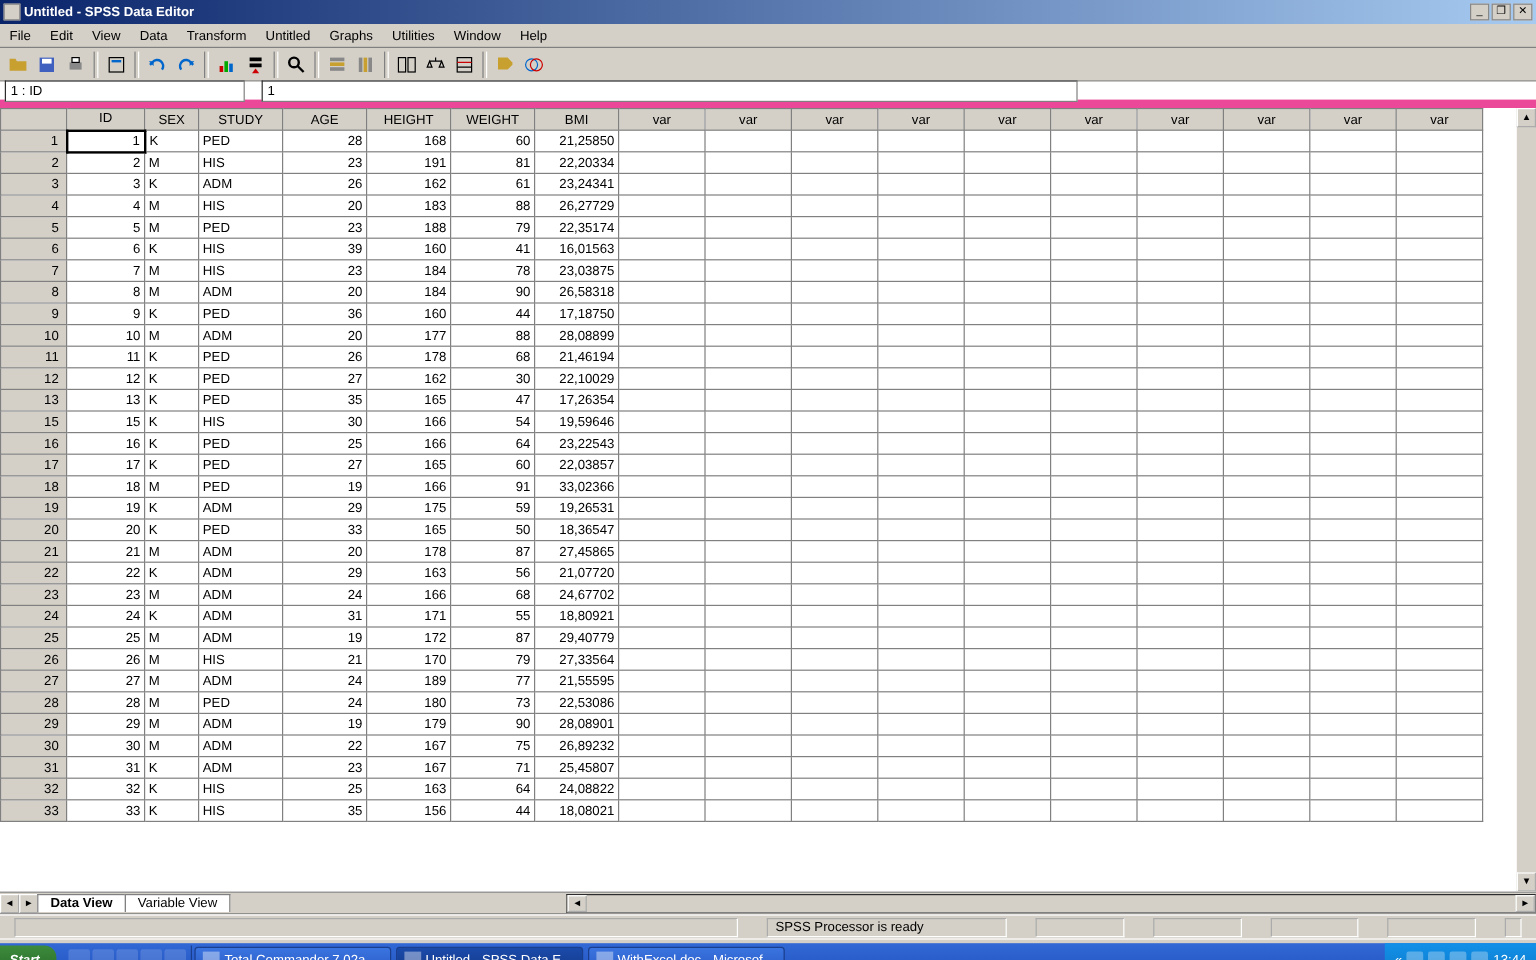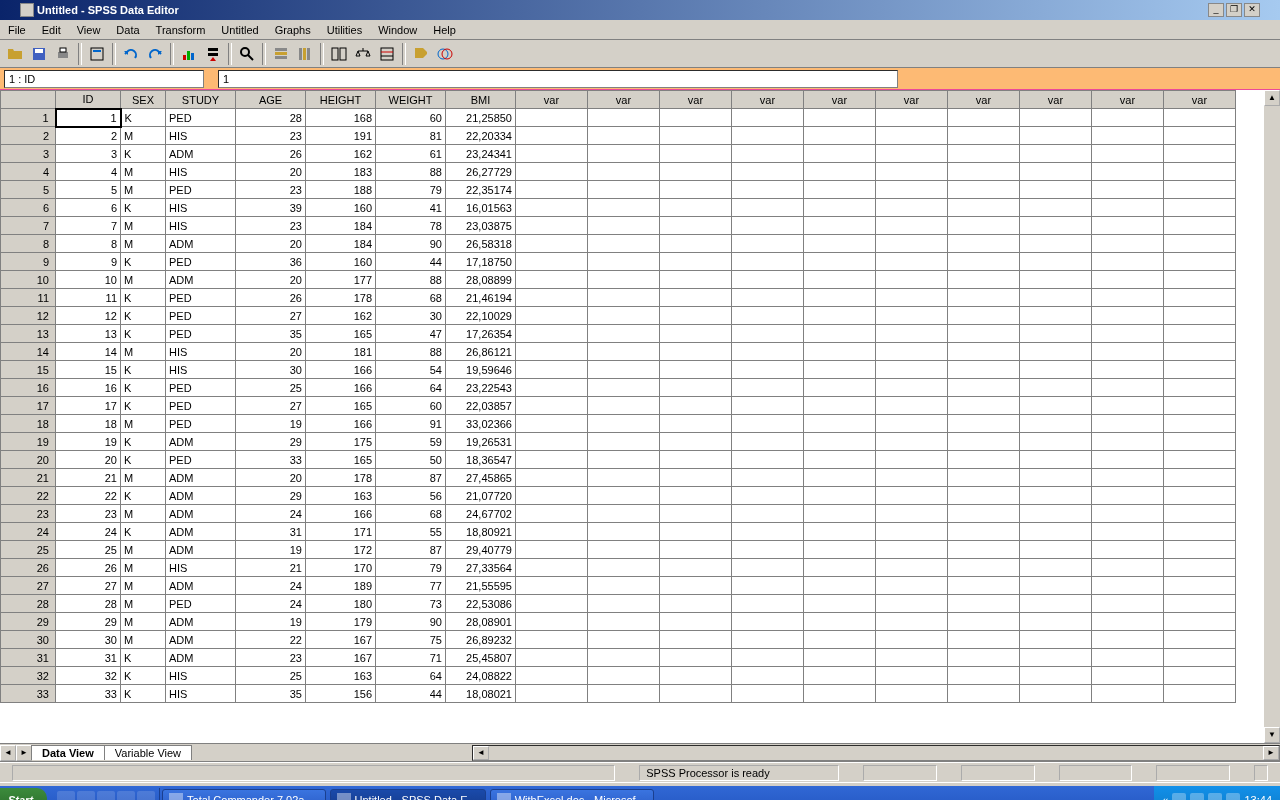--- a/index.html
+++ b/index.html
@@ -1,28 +1,28 @@
 <!DOCTYPE html>
 <html><head>
 <meta charset="utf-8">
 <style>
 * { margin:0; padding:0; box-sizing:border-box; font-family:Tahoma,Arial,sans-serif; font-size:11px; }
 body { background:#d4d0c8; overflow:hidden; width:1280px; height:800px; position:relative; }
-.titlebar { height:20px; background:linear-gradient(to right,#0a246a,#a6caf0); color:#fff; display:flex; align-items:center; padding:0 20px; }
+.titlebar { height:20px; background:linear-gradient(to right,#0a246a,#a6caf0); color:#fff; display:flex; align-items:center; padding:0 3px; }
 .titlebar .appicon { width:14px; height:14px; background:#d4d0c8; border:1px solid #888; margin-right:3px; }
 .titlebar .ttxt { font-weight:bold; }
 .titlebar .spacer { flex:1; }
 .winbtn { width:16px; height:14px; background:#d4d0c8; border:1px solid #888; margin-left:2px; text-align:center; line-height:11px; font-size:9px; font-family:Arial; color:#000; cursor:default; }
 .menubar { height:20px; background:#d4d0c8; display:flex; align-items:center; border-bottom:1px solid #808080; }
 .menubar span { padding:2px 8px; cursor:default; }
 .toolbar { height:28px; background:#d4d0c8; display:flex; align-items:center; padding:2px 4px; border-bottom:1px solid #808080; gap:2px; }
 .tbtn { width:22px; height:22px; border:1px solid #d4d0c8; display:flex; align-items:center; justify-content:center; cursor:default; }
 .tbtn svg { width:16px; height:16px; }
 .tsep { width:4px; height:22px; border-left:1px solid #808080; border-right:1px solid #fff; margin:0 2px; }
-.cellref { height:22px; background:#fdba74; display:flex; align-items:center; border-bottom:1px solid #ec4899;text-align:right; }
+.cellref { height:22px; background:#ffffff; display:flex; align-items:center; border-bottom:7px solid #ec4899;text-align:right; }
 .cellref .ref { width:200px; height:18px; background:#fff; border:1px inset #808080; margin-left:4px; padding:0 4px; display:flex; align-items:center; }
 .cellref .val { flex:0 0 680px; height:18px; background:#fff; border:1px inset #808080; margin-left:14px; padding:0 4px; display:flex; align-items:center; }
 .gridwrap { position:relative; height:654px; background:#fff; overflow:hidden; border-bottom:1px solid #808080; }
 table { border-collapse:collapse; table-layout:fixed; }
 th,td { border:1px solid #808080; height:18px; padding:0 3px; overflow:hidden; white-space:nowrap; }
 th { background:#d4d0c8; font-weight:normal; text-align:center; }
 th.rowh { width:55px; text-align:right; padding-right:6px; }
 td { background:#fff; }
 td.num { text-align:right; }
 td.txt { text-align:left; }
@@ -462,40 +462,20 @@
           <td></td>
           <td></td>
           <td></td>
           <td></td>
           <td></td>
           <td></td>
           <td></td>
           <td></td>
         </tr>
         <tr>
-          <th class="rowh">14</th>
-          <td class="num">14</td>
-          <td class="txt">M</td>
-          <td class="txt">HIS</td>
-          <td class="num">20</td>
-          <td class="num">181</td>
-          <td class="num">88</td>
-          <td class="num">26,86121</td>
-          <td></td>
-          <td></td>
-          <td></td>
-          <td></td>
-          <td></td>
-          <td></td>
-          <td></td>
-          <td></td>
-          <td></td>
-          <td></td>
-        </tr>
-        <tr>
           <th class="rowh">15</th>
           <td class="num">15</td>
           <td class="txt">K</td>
           <td class="txt">HIS</td>
           <td class="num">30</td>
           <td class="num">166</td>
           <td class="num">54</td>
           <td class="num">19,59646</td>
           <td></td>
           <td></td>

